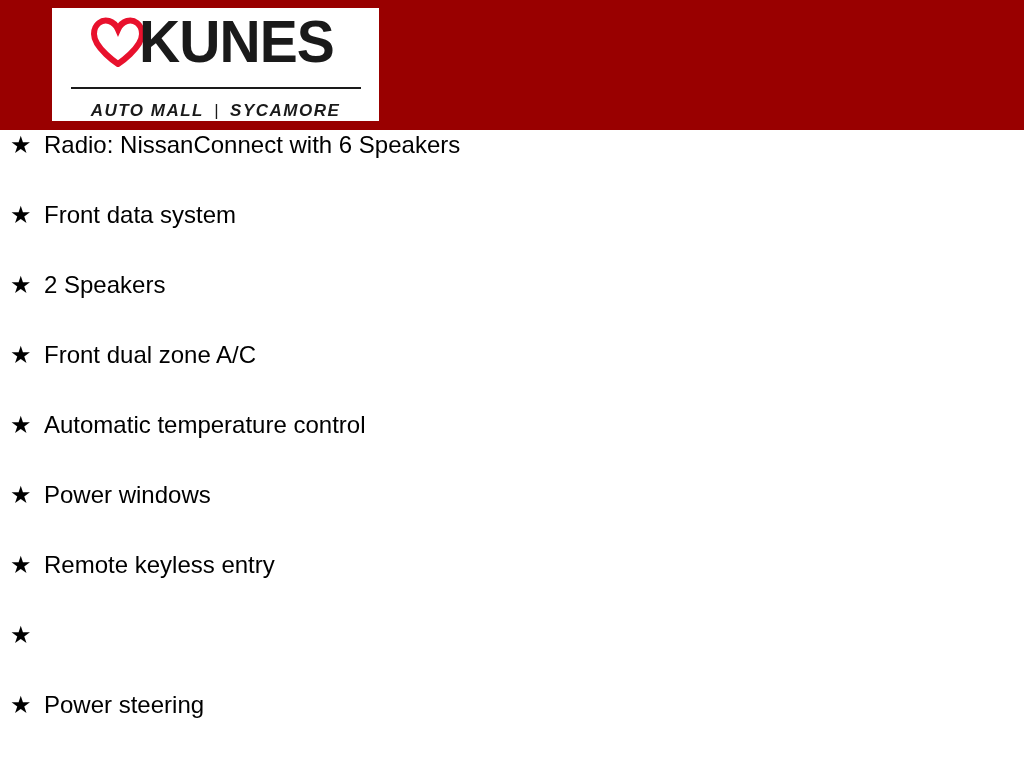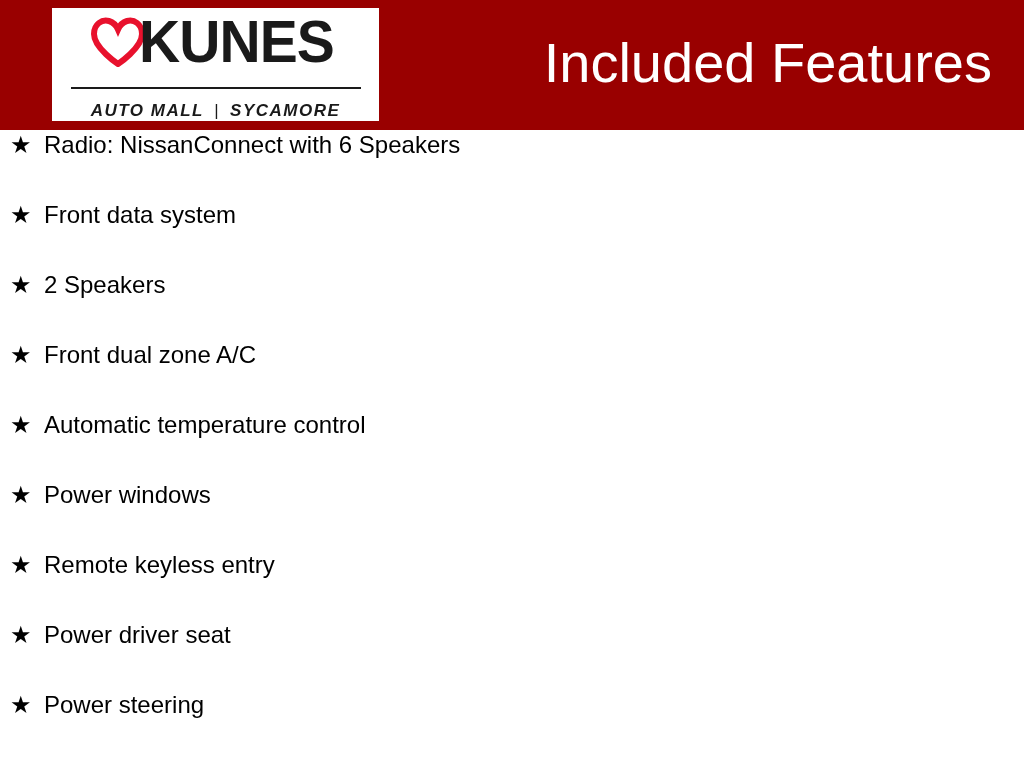--- a/index.html
+++ b/index.html
@@ -148,21 +148,20 @@
         <span class="logo-word">KUNES</span>
       </div>
       <div class="logo-divider"></div>
       <div class="logo-sub">
         <span>AUTO MALL</span>
         <span class="sep">|</span>
         <span>SYCAMORE</span>
       </div>
     </div>
 
-    <div class="slide-title">Included Features</div>
   </div>
 
   <ul class="features">
     <li class="feature-item">
       <span class="bullet-star">★</span>
       <span class="feature-text">Radio: NissanConnect with 6 Speakers</span>
     </li>
     <li class="feature-item">
       <span class="bullet-star">★</span>
       <span class="feature-text">Front data system</span>
@@ -182,21 +181,20 @@
     <li class="feature-item">
       <span class="bullet-star">★</span>
       <span class="feature-text">Power windows</span>
     </li>
     <li class="feature-item">
       <span class="bullet-star">★</span>
       <span class="feature-text">Remote keyless entry</span>
     </li>
     <li class="feature-item">
       <span class="bullet-star">★</span>
-      <span class="feature-text">Power driver seat</span>
     </li>
     <li class="feature-item">
       <span class="bullet-star">★</span>
       <span class="feature-text">Power steering</span>
     </li>
   </ul>
 
 </div>
 
 </body></html>

